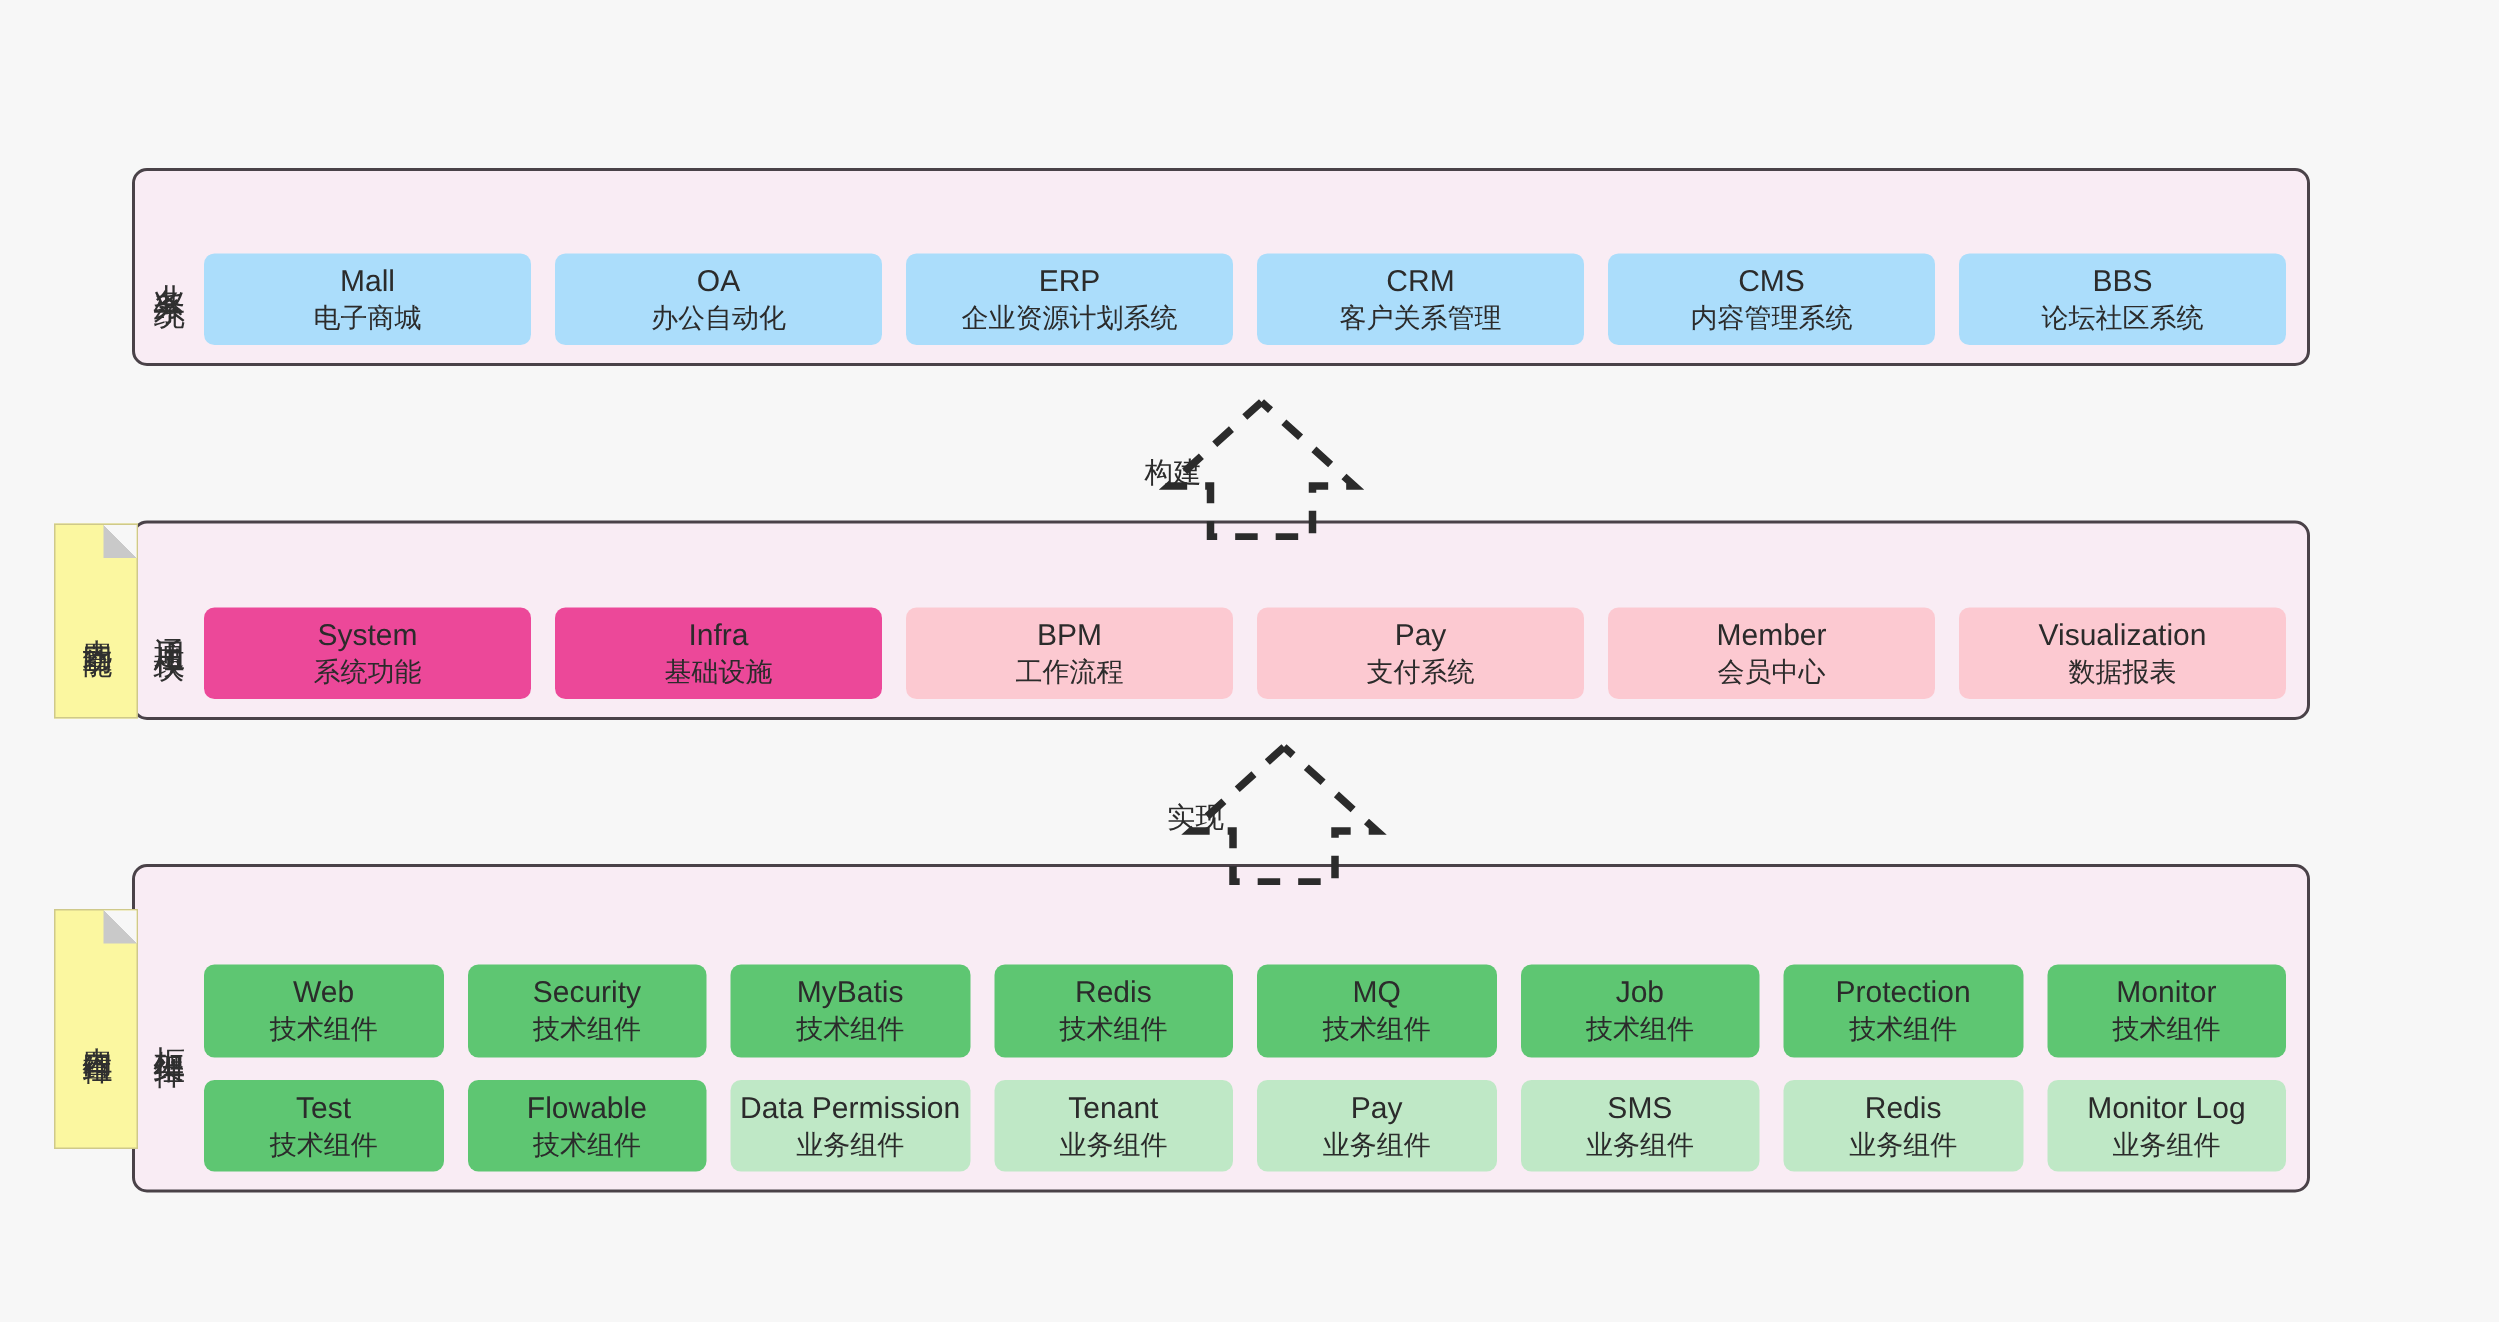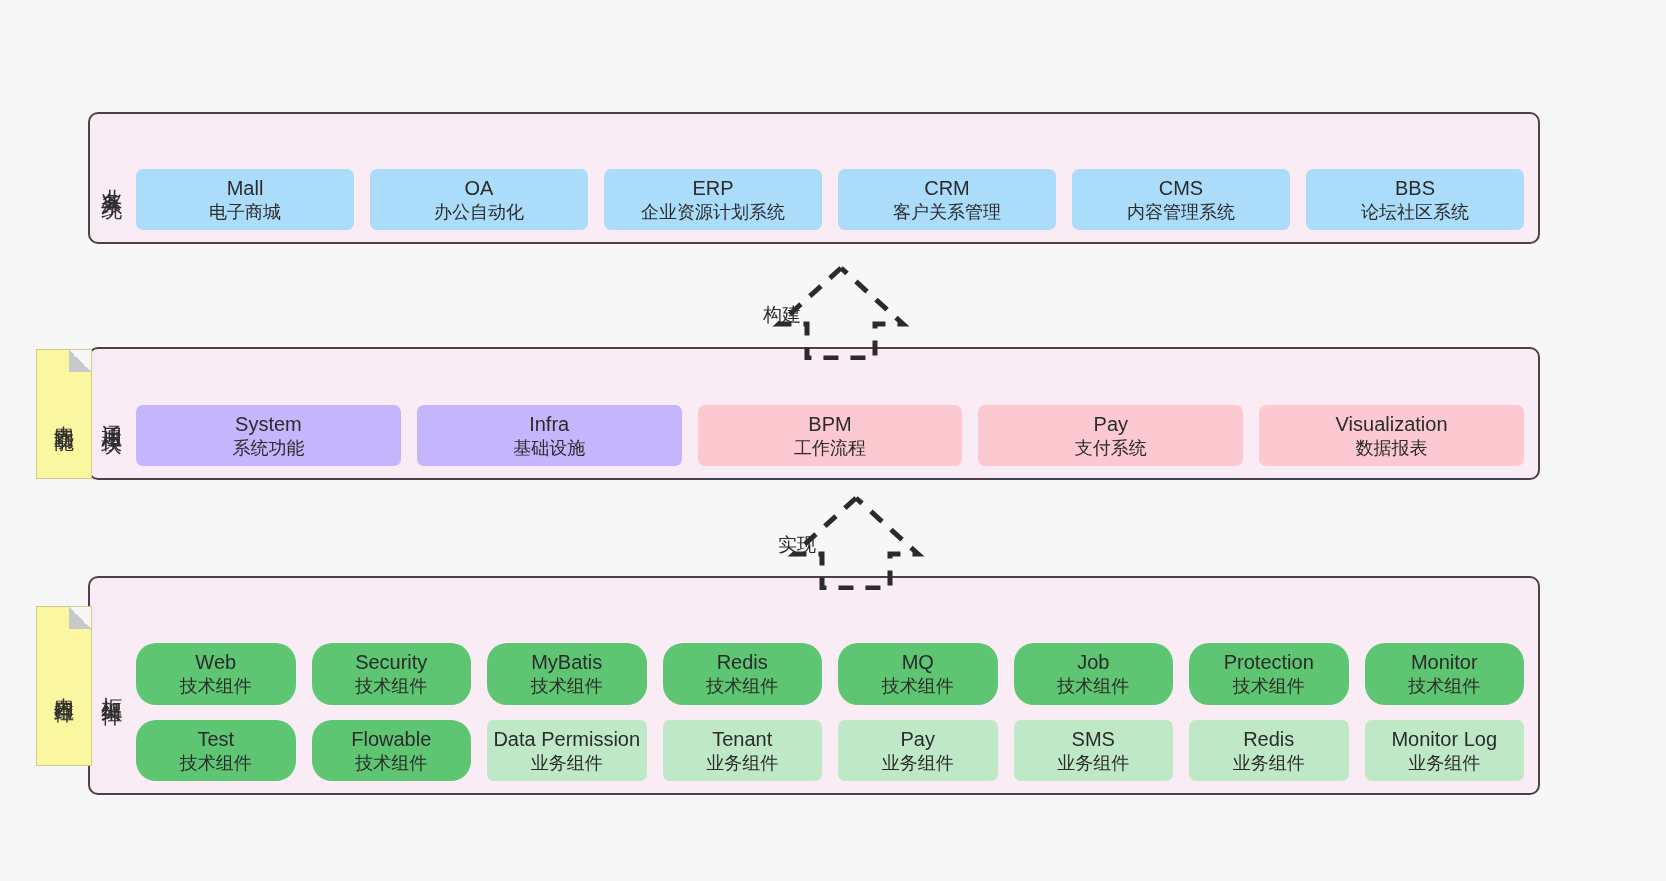--- a/index.html
+++ b/index.html
@@ -56,23 +56,23 @@
     text-align: center;
     color: #2b2b2b;
     line-height: 1.3;
     padding: 6px 4px;
   }
   .card .en { font-size: 20px; }
   .card .cn { font-size: 18px; }
 
   
   .c-blue       { background: #abddfb; }
-  .c-red        { background: #c4b5fd; }
+  .c-red        { background: #ec4899; }
   .c-pink       { background: #fcc9d1; }
-  .c-green      { background: #5ec672; border-radius: 20px; }
+  .c-green      { background: #5ec672; }
   .c-lightgreen { background: #bfe8c6; }
 
   
   #sec-business { left: 88px;  top: 112px; width: 1452px; height: 132px; }
   #sec-modules  { left: 88px;  top: 347px; width: 1452px; height: 133px; }
   #sec-framework{ left: 88px;  top: 576px; width: 1452px; height: 219px; }
   #sec-framework .section-body { gap: 15px; }
 
   
   .sticky {
@@ -182,20 +182,24 @@
         </div>
         <div class="card c-pink">
           <span class="en">BPM</span>
           <span class="cn">工作流程</span>
         </div>
         <div class="card c-pink">
           <span class="en">Pay</span>
           <span class="cn">支付系统</span>
         </div>
         <div class="card c-pink">
+          <span class="en">Member</span>
+          <span class="cn">会员中心</span>
+        </div>
+        <div class="card c-pink">
           <span class="en">Visualization</span>
           <span class="cn">数据报表</span>
         </div>
       </div>
     </div>
   </div>
 
   <div class="arrow" id="arrow-realize">
     <svg viewBox="0 0 160 98" xmlns="http://www.w3.org/2000/svg">
       <polyline points="78,6 16,62 44,62 44,96 112,96 112,62 140,62 78,6" fill="none" stroke="#2b2b2b" stroke-width="5" stroke-dasharray="15,12" stroke-linecap="butt" stroke-linejoin="miter"></polyline>

